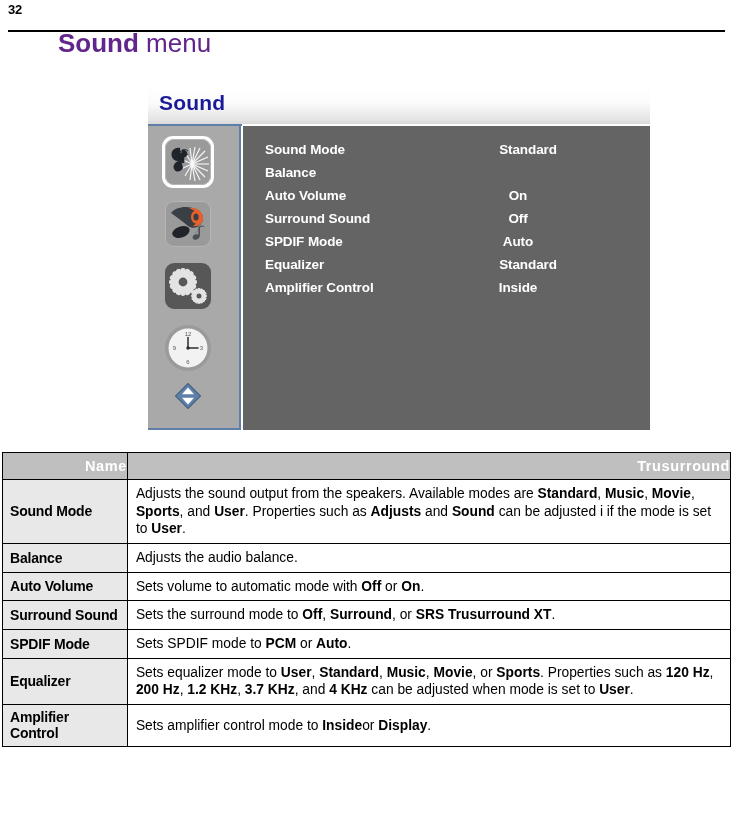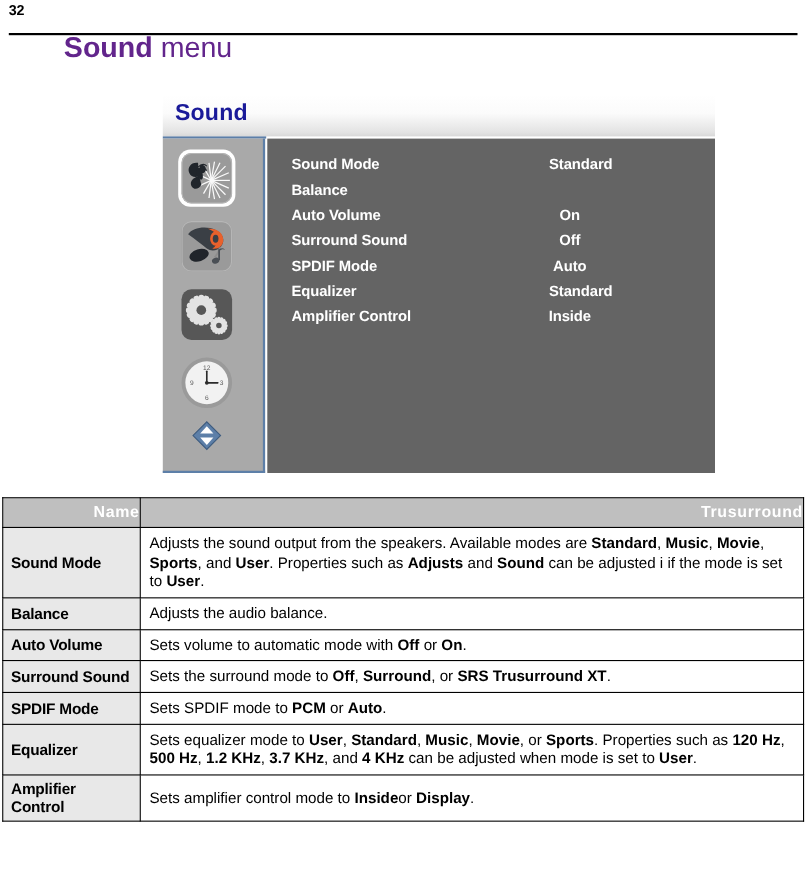--- a/index.html
+++ b/index.html
@@ -417,20 +417,20 @@
     <tr>
       <td class="name-cell">Surround Sound</td>
       <td class="desc-cell">Sets the surround mode to <b>Off</b>, <b>Surround</b>, or <b>SRS Trusurround XT</b>.</td>
     </tr>
     <tr>
       <td class="name-cell">SPDIF Mode</td>
       <td class="desc-cell">Sets SPDIF mode to <b>PCM</b> or <b>Auto</b>.</td>
     </tr>
     <tr>
       <td class="name-cell">Equalizer</td>
-      <td class="desc-cell">Sets equalizer mode to <b>User</b>, <b>Standard</b>, <b>Music</b>, <b>Movie</b>, or <b>Sports</b>. Properties such as <b>120 Hz</b>, <b>500 Hz</b>, <b>1.2 KHz</b>, <b>3.7 KHz</b>, and <b>4 KHz</b> can be adjusted when mode is set to <b>User</b>.</td>
+      <td class="desc-cell">Sets equalizer mode to <b>User</b>, <b>Standard</b>, <b>Music</b>, <b>Movie</b>, or <b>Sports</b>. Properties such as <b>120 Hz</b>, <b>200 Hz</b>, <b>1.2 KHz</b>, <b>3.7 KHz</b>, and <b>4 KHz</b> can be adjusted when mode is set to <b>User</b>.</td>
     </tr>
     <tr>
       <td class="name-cell">Amplifier Control</td>
       <td class="desc-cell">Sets amplifier control mode to <b>Inside</b>or <b>Display</b>.</td>
     </tr>
   </tbody>
 </table>
 
 </body></html>

